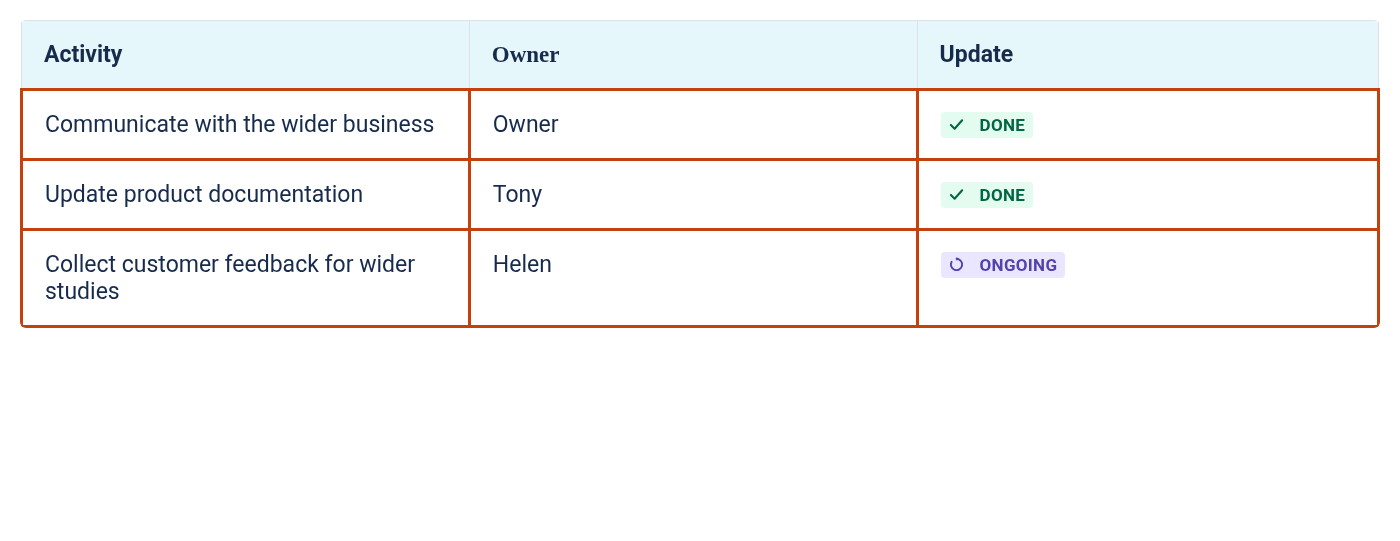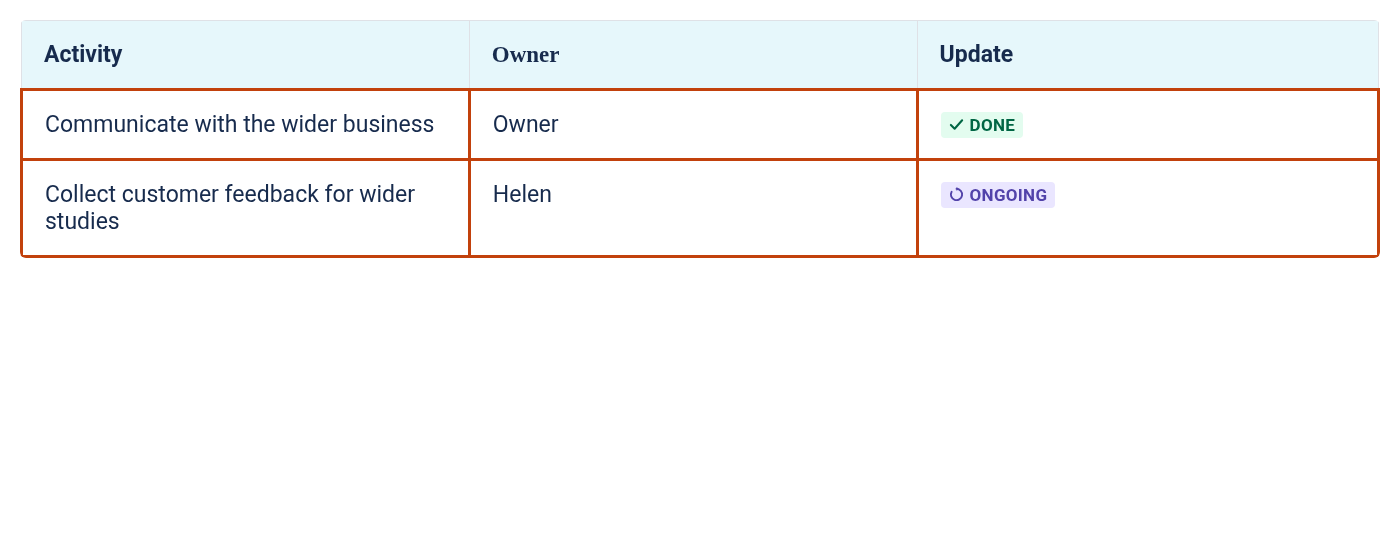--- a/index.html
+++ b/index.html
@@ -39,21 +39,21 @@
       color: #172b4d;
       border: 3px solid #c2410c;
       vertical-align: top;
     }
     .col-activity { width: 33%; }
     .col-owner { width: 33%; font-family: Liberation Serif, serif; }
     .col-status { width: 34%; }
     .status-badge {
       display: inline-flex;
       align-items: center;
-      gap: 6px;
+      gap: 16px;
       padding: 3px 8px;
       border-radius: 4px;
       font-size: 17px;
       font-weight: 700;
       letter-spacing: 0.3px;
     }
     .status-done {
       background-color: #e3fcef;
       color: #006644;
     }
@@ -97,20 +97,34 @@
             <span class="status-icon">
               <svg viewBox="0 0 16 16" fill="none">
                   <path d="M2 8.5L6 12.5L14 3.5" stroke="currentColor" stroke-width="2.2" stroke-linecap="round" stroke-linejoin="round"></path>
                 </svg>
             </span>
             <span>DONE</span>
           </span>
         </td>
       </tr>
       <tr>
+        <td>Update product documentation</td>
+        <td>Tony</td>
+        <td>
+          <span class="status-badge status-done">
+            <span class="status-icon">
+              <svg viewBox="0 0 16 16" fill="none">
+                  <path d="M2 8.5L6 12.5L14 3.5" stroke="currentColor" stroke-width="2.2" stroke-linecap="round" stroke-linejoin="round"></path>
+                </svg>
+            </span>
+            <span>DONE</span>
+          </span>
+        </td>
+      </tr>
+      <tr>
         <td>Collect customer feedback for wider studies</td>
         <td>Helen</td>
         <td>
           <span class="status-badge status-ongoing">
             <span class="status-icon">
               <svg viewBox="0 0 16 16" fill="none">
                   <path d="M8 2 A6 6 0 1 1 2.8 5" stroke="currentColor" stroke-width="2" stroke-linecap="round" fill="none"></path>
                   <path d="M8 0 L8 4 L11 2 Z" fill="currentColor"></path>
                 </svg>
             </span>

